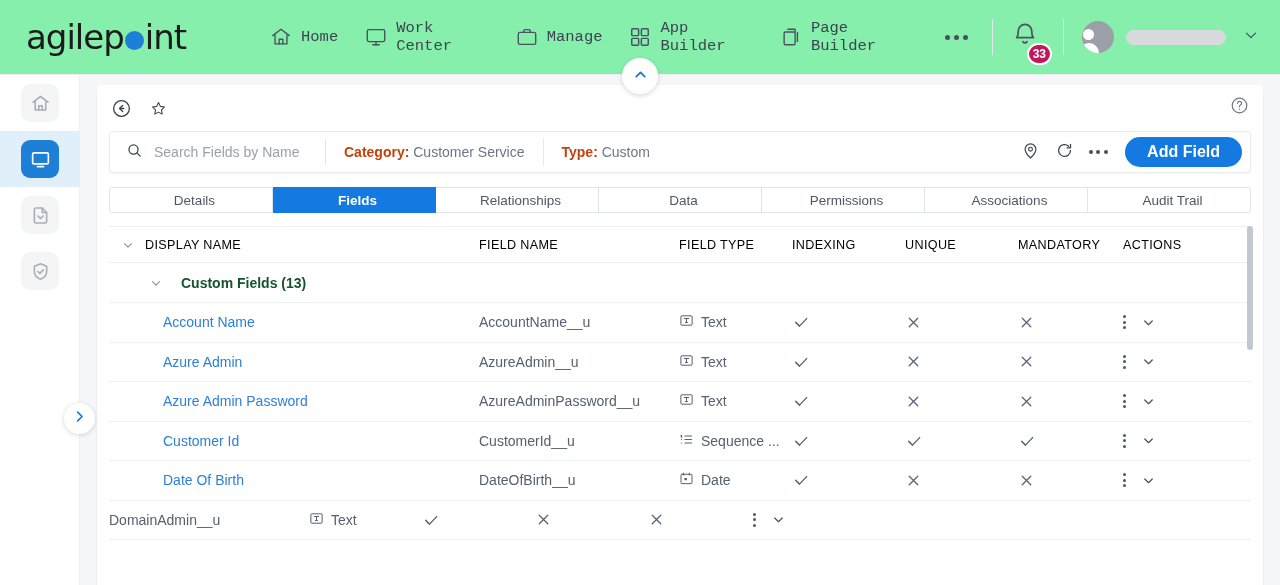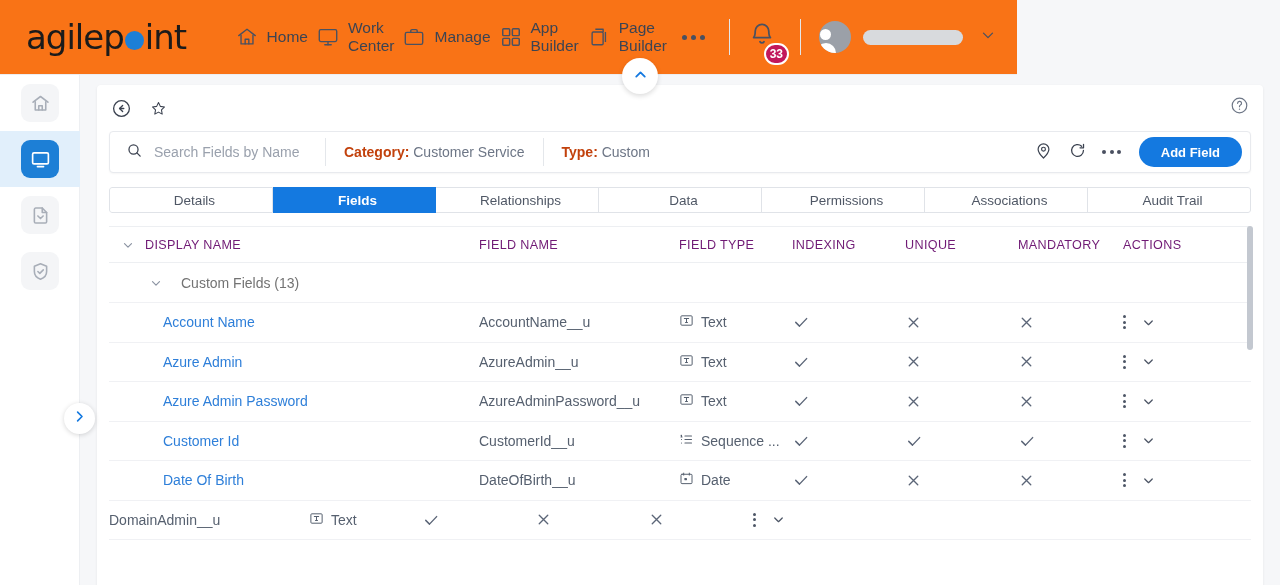--- a/index.html
+++ b/index.html
@@ -6,37 +6,37 @@
   html, body {
     width: 1280px; height: 585px;
     font-family: "Liberation Sans", sans-serif;
     background: #f6f7f9;
     overflow: hidden;
   }
   .app { position: relative; width: 1280px; height: 585px; }
 
   
   .topbar {
-    position: absolute; top: 0; left: 0; width: 1017px; height: 75px;
-    background: #f97316;
+    position: absolute; top: 0; left: 0; width: 1280px; height: 75px;
+    background: #86efac;
     display: flex; 
     border-bottom: 1px solid #eceef1;
     z-index: 5;
   }
   .logo-wrap { width: 270px; padding-left: 26px; display: flex; align-items: center; }
   .logo {
     font-size: 34px; letter-spacing: -1.0px; color: #1b1b1b;
     font-family: "DejaVu Sans", sans-serif; font-weight: 400;
     position: relative; display: inline-block;
   }
   .logo .dot {
     display: inline-block; width: 19px; height: 19px; border-radius: 50%;
     background: #1d7fd6; vertical-align: -1px; margin: 0 1px;
   }
-  .navmenu { display: flex; align-items: center; gap: 9px; flex: 1; }
+  .navmenu { display: flex; align-items: center; gap: 27px; flex: 1; font-family: Liberation Mono, monospace; }
   .navitem {
     display: flex; align-items: center; gap: 9px;
     color: #3d4452; font-size: 15.5px; cursor: pointer;
     height: 40px;
   }
   .navitem svg { display: block; }
   .nav-dots { display: flex; gap: 4px; align-items: center; padding: 0 6px; cursor: pointer; }
   .nav-dots i { width: 5px; height: 5px; border-radius: 50%; background: #4a5060; display:block; }
 
   .hdr-right { display: flex; align-items: center; padding-right: 20px; gap: 0; }
@@ -114,55 +114,55 @@
   .search-box input::placeholder { color: #9aa1ad; }
   .tsep { width: 1px; height: 28px; background: #e4e7eb; }
   .meta { font-size: 14px; color: #6d7686; padding: 0 0 0 18px; white-space: nowrap; }
   .meta b { color: #c2410c; font-weight: 700; }
   .tb-spacer { flex: 1; }
   .tb-icon { width: 34px; height: 34px; display: flex; align-items: center; justify-content: center; cursor: pointer; }
   .dots3 { display: flex; gap: 3.5px; align-items: center; }
   .dots3 i { width: 4px; height: 4px; border-radius: 50%; background: #4a5060; display: block; }
   .add-btn {
     background: #1479e0; color: #fff; border: none; border-radius: 19px;
-    height: 30px; padding: 0 22px; font-size: 13px; font-weight: 700; cursor: pointer;
+    height: 30px; padding: 0 22px; font-size: 16px; font-weight: 700; cursor: pointer;
     margin: 0 8px 0 10px; font-family: "Liberation Sans", sans-serif;
   }
 
   
   .tabs { margin: 14px 12px 0 12px; display: flex; border-radius: 3px; overflow: hidden; }
   .tab {
     flex: 1; height: 26px; display: flex; align-items: center; justify-content: center;
     font-size: 13.5px; color: #4f5765; background: #fff;
     border: 1px solid #e0e3e8; border-left: none; cursor: pointer; padding-left: 7px;
   }
   .tab:first-child { border-left: 1px solid #e0e3e8; border-radius: 3px 0 0 3px; }
   .tab:last-child { border-radius: 0 3px 3px 0; }
   .tab.active { background: #1479e0; color: #fff; font-weight: 700; border-color: #1479e0; }
 
   
   .table-wrap { margin: 13px 12px 0 12px; position: relative; height: 322px; }
   .thead {
     display: flex; align-items: center; height: 37px;
     border-top: 1px solid #edeff2; border-bottom: 1px solid #edeff2;
-    font-size: 12.6px; color: #701a75; letter-spacing: .35px;
+    font-size: 12.6px; color: #000000; letter-spacing: .35px;
   }
   .c-name { width: 370px; display: flex; align-items: center; padding-left: 12px; gap: 10px; }
   .c-field { width: 200px; }
   .c-type { width: 113px; }
   .c-idx { width: 113px; }
   .c-uniq { width: 113px; }
   .c-mand { width: 105px; }
   .c-act { width: 120px; }
   .chev { display: flex; align-items: center; cursor: pointer; }
 
   .group-row {
     display: flex; align-items: center; height: 40px; border-bottom: 1px solid #f0f1f4;
   }
-  .group-label { font-size: 14px; font-weight: 400; color: #737373; }
+  .group-label { font-size: 14px; font-weight: 700; color: #14532d; }
   .group-row .c-name { gap: 18px; padding-left: 40px; }
 
   .row {
     display: flex; align-items: center; height: 39.5px; border-bottom: 1px solid #f0f1f4;
     font-size: 14px; color: #56606f;
   }
   .row .c-name { padding-left: 54px; }
   .link { color: #2e7fd9; cursor: pointer; }
   .ftype { display: flex; align-items: center; gap: 7px; color: #56606f; }
   .ftype .lbl { white-space: nowrap; overflow: hidden; }

